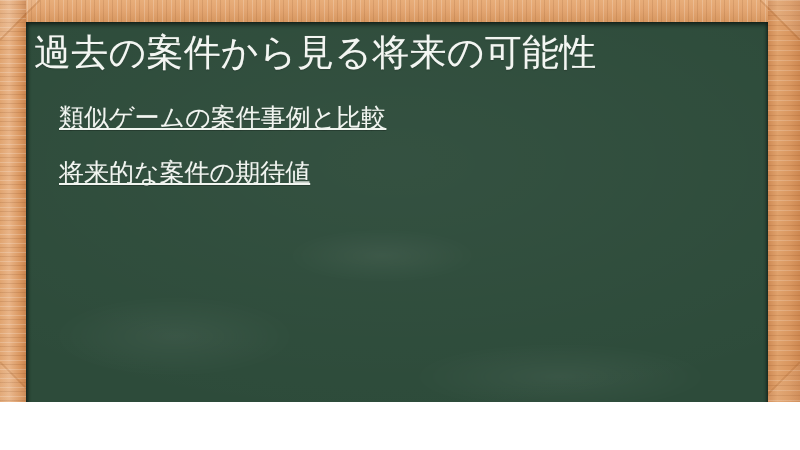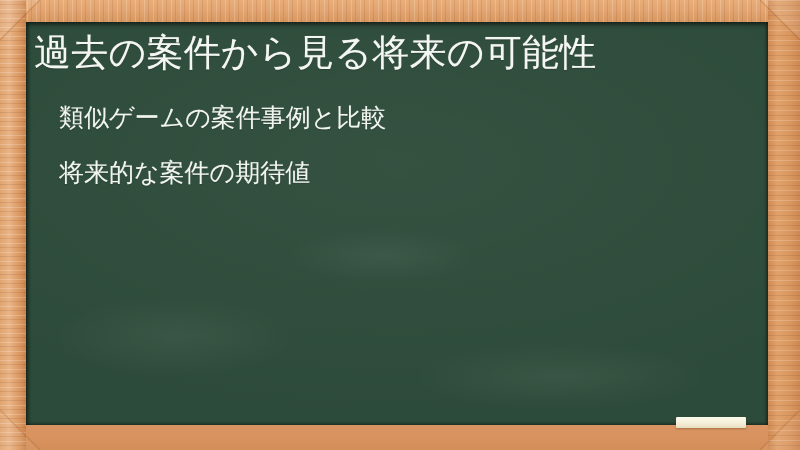--- a/index.html
+++ b/index.html
@@ -12,21 +12,21 @@
     width: 800px;
     height: 450px;
     overflow: hidden;
     font-family: "DejaVu Sans", "Liberation Sans", sans-serif;
   }
 
   
   .slide {
     position: relative;
     width: 800px;
-    height: 450px;
+    height: 402px;
     box-sizing: border-box;
     overflow: hidden;
     background: #d5985f;
   }
 
   
   .frame-wood {
     position: absolute;
     inset: 0;
     background:
@@ -165,20 +165,21 @@
     margin: 0;
     padding: 0;
   }
   .bullets li {
     font-size: 25px;
     line-height: 1.0;
     color: #f1f5f0;
     margin: 0 0 30px 0;
     white-space: nowrap;
     text-shadow: 0 0 1px rgba(255,255,255,0.28), 0 1px 1px rgba(0,0,0,0.22);
+    text-decoration: underline;
   }
   .bullets li:last-child { margin-bottom: 12px; }
 
   
   .chalk {
     position: absolute;
     left: 676px;
     top: 417px;
     width: 70px;
     height: 11px;

